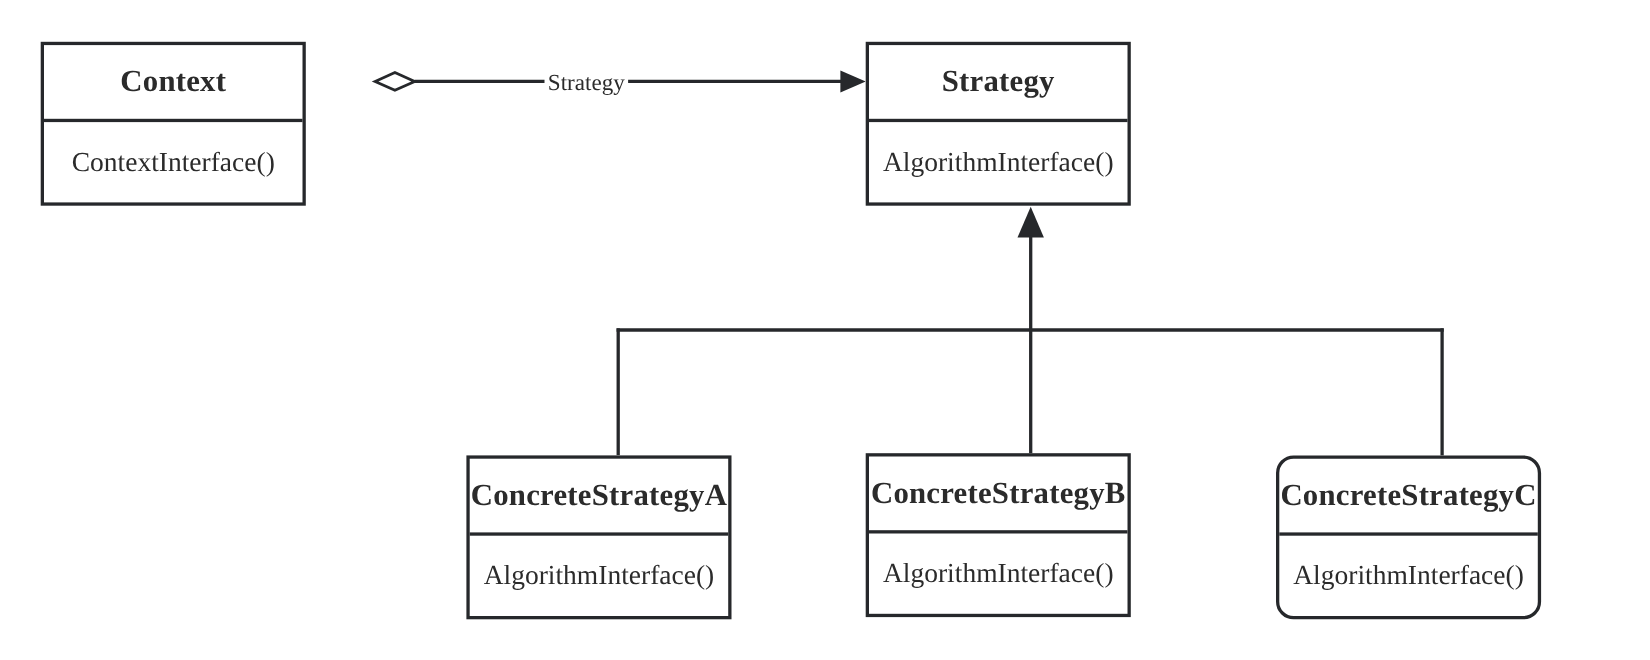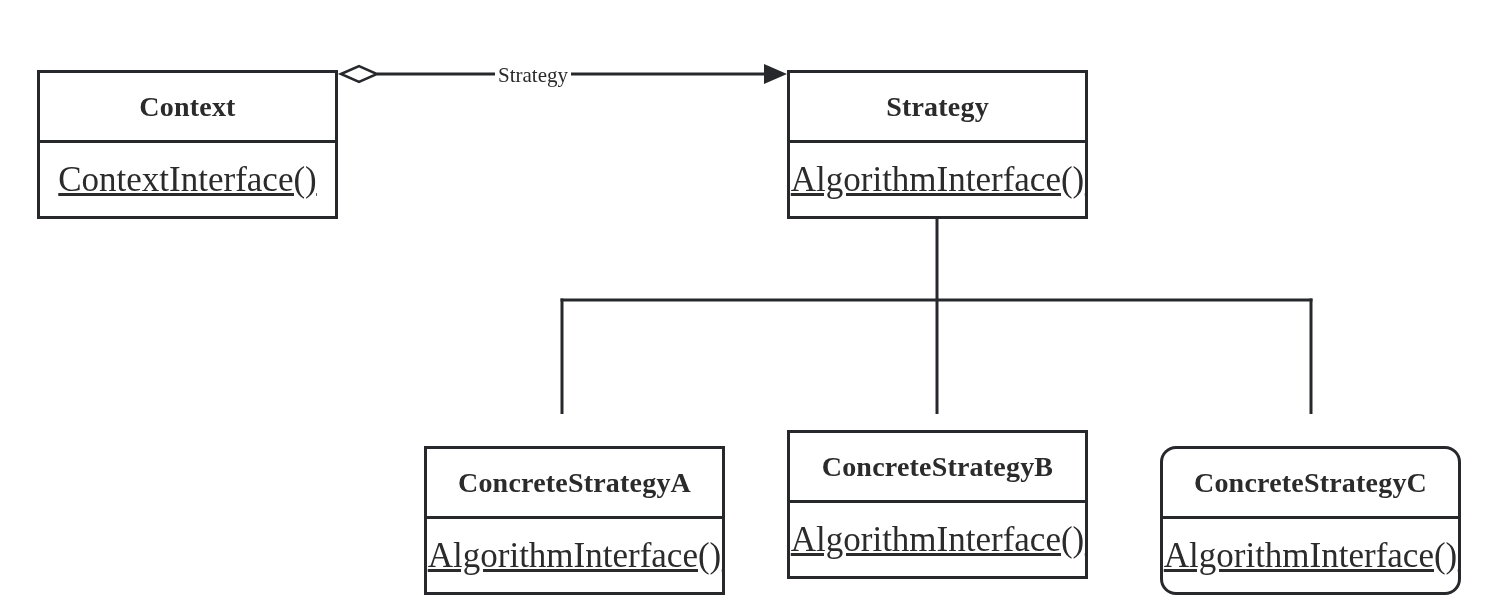--- a/index.html
+++ b/index.html
@@ -13,52 +13,50 @@
     overflow: hidden;
   }
   svg.connector-layer {
     position: absolute;
     left: 0; top: 0;
     width: 1500px; height: 600px;
     pointer-events: none;
   }
   .uml-class {
     position: absolute;
-    width: 301px;
+    width: 241px;
     height: 149px;
     box-sizing: border-box;
     border: 3px solid #26282b;
     background: #ffffff;
     display: flex;
     flex-direction: column;
-    margin-top: 32px;
   }
   .uml-class-name {
     flex: 0 0 70px;
     box-sizing: border-box;
     border-bottom: 3px solid #26282b;
     display: flex;
     align-items: center;
     justify-content: center;
     font-weight: bold;
     font-size: 28px;
     letter-spacing: 0.2px;
   }
   .uml-class-method {
     flex: 1 1 auto;
     display: flex;
     align-items: center;
     justify-content: center;
-    font-size: 35px;
-    text-decoration: underline;
+    font-size: 25px;
   }
   #box-context  { left: 37px;   top: 38px;  }
   #box-strategy { left: 787px;  top: 38px;  }
   #box-a        { left: 424px;  top: 414px; text-align: center; }
-  #box-b        { left: 787px;  top: 398px; justify-content: space-between; }
+  #box-b        { left: 787px;  top: 412px; justify-content: space-between; }
   #box-c        { left: 1160px; top: 414px; border-radius: 16px; }
   .edge-label {
     position: absolute;
     left: 533px;
     top: 75px;
     transform: translate(-50%, -50%);
     font-size: 21px;
     background: #ffffff;
     padding: 0 3px;
     white-space: nowrap;

